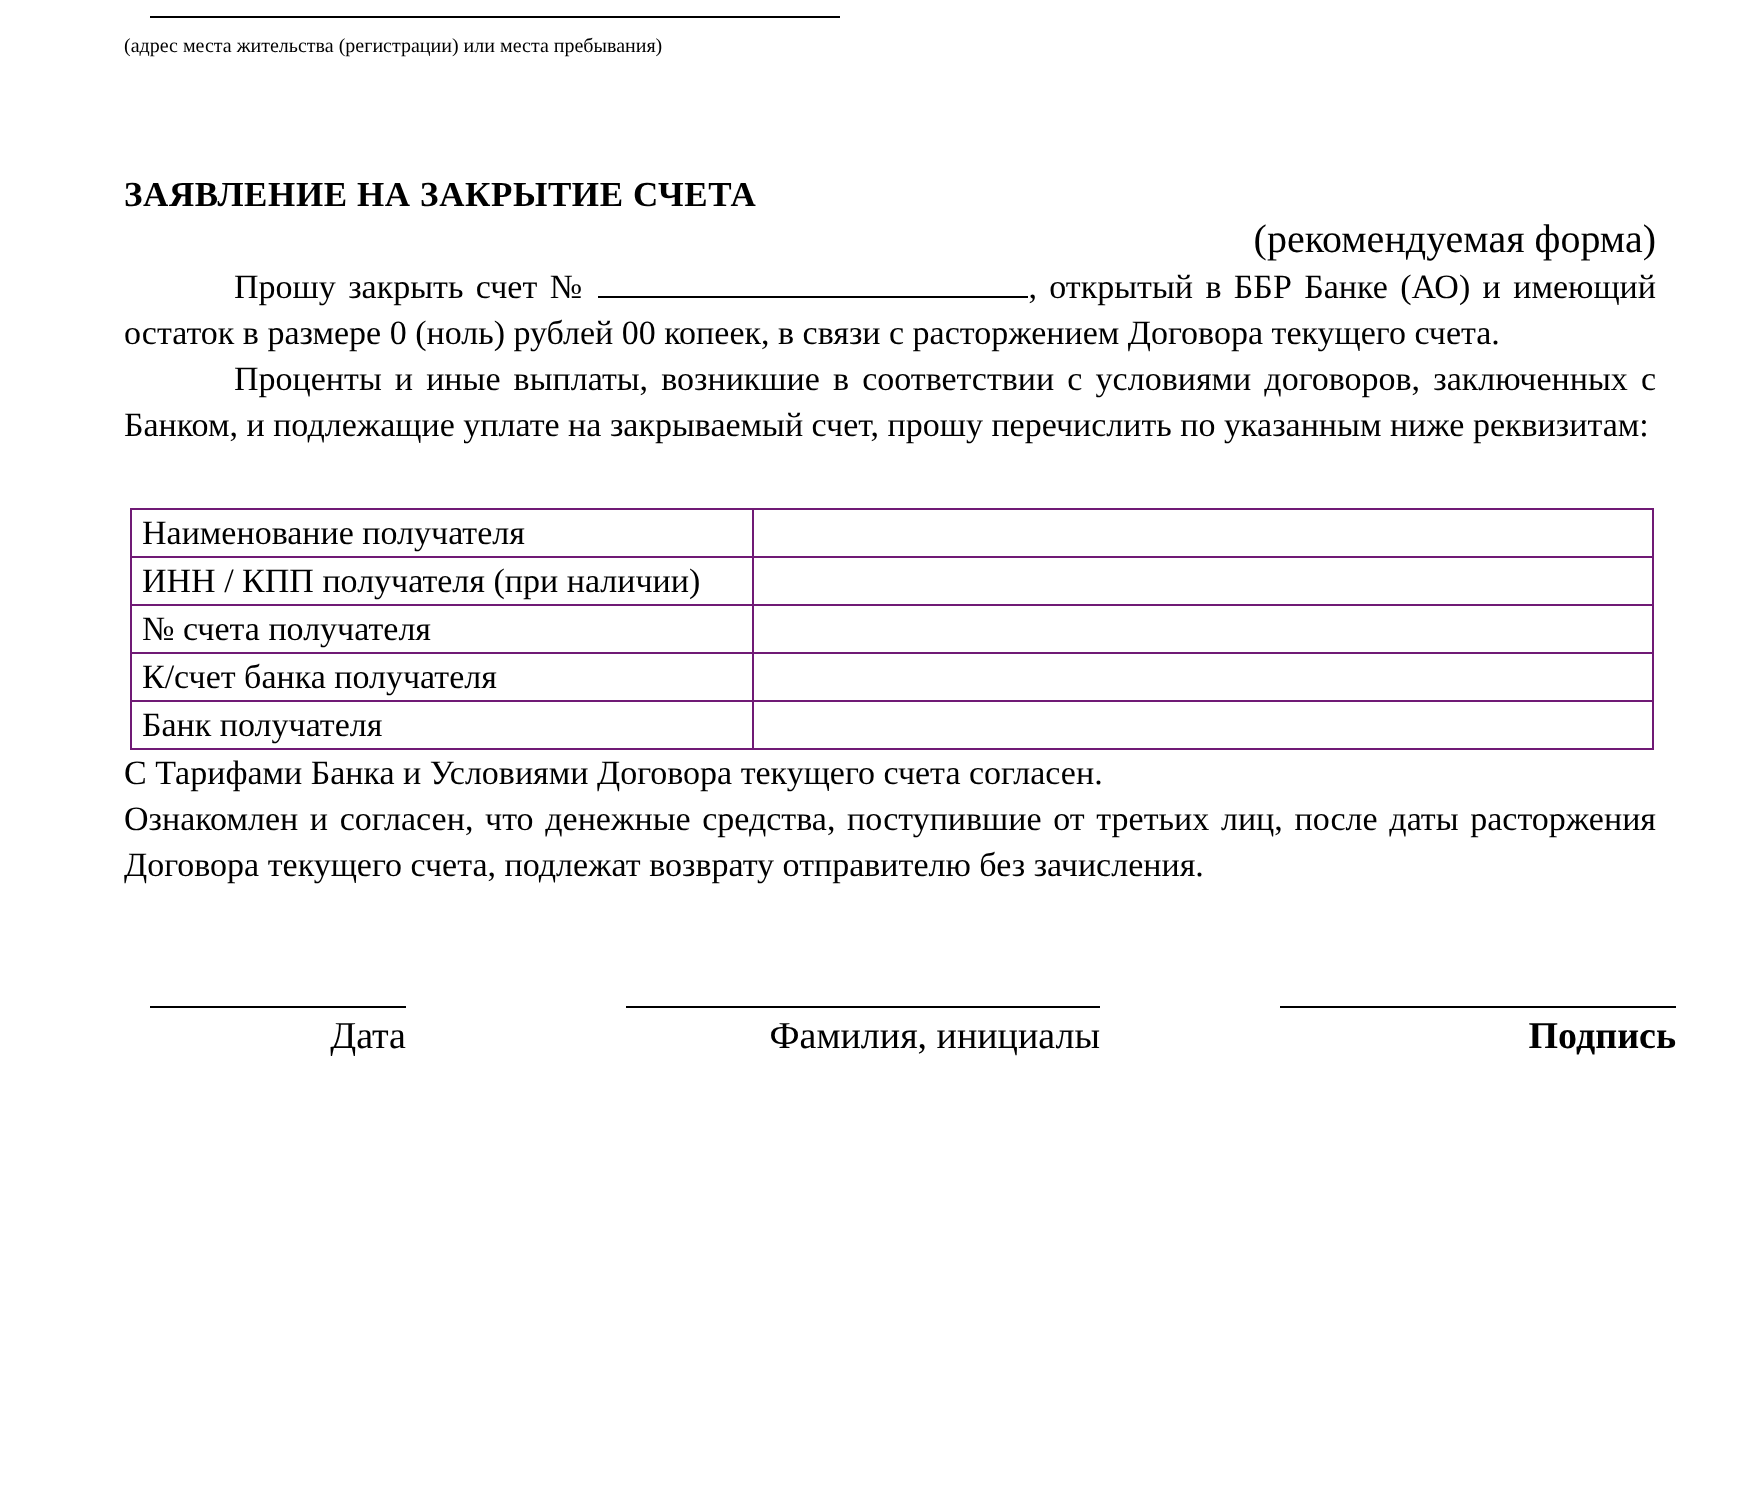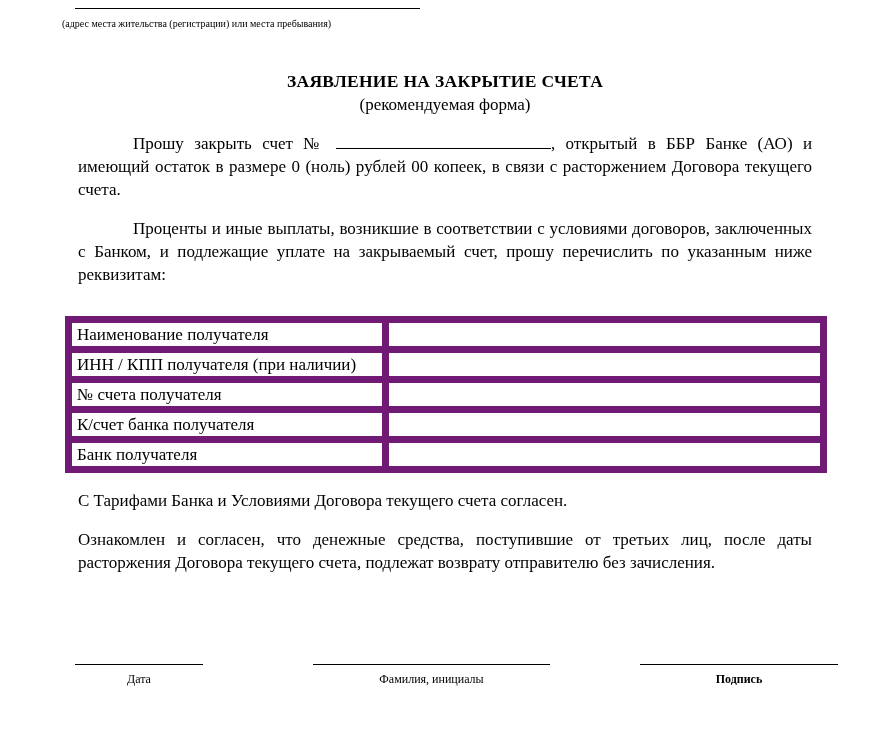--- a/index.html
+++ b/index.html
@@ -33,34 +33,34 @@
     border-top: 1.5px solid #000;
   }
   .address-caption {
     margin-top: 4px;
     font-size: 10px;
     line-height: 21px;
   }
 
   
   .doc-title {
-    margin-top: 36px;
-    text-align: center;
+    margin-top: 52px;
+    text-align: left;
     font-weight: bold;
     font-size: 17.5px;
     letter-spacing: 0.3px;
   }
   .doc-subtitle {
-    text-align: center;
-    font-size: 17px;
+    text-align: right;
+    font-size: 20px;
   }
 
   
   p.para {
-    margin: 16px;
+    margin: 0;
     text-align: justify;
   }
   p.indent { text-indent: 55px; }
   .p1 { margin-top: 44px; }
   .p2 { margin-top: 23px; }
   .p3 { margin-top: 40px; }
   .p4 { margin-top: 27px; text-align: left; }
 
   .blank-line {
     display: inline-block;
@@ -73,44 +73,43 @@
   
   table.requisites {
     margin-top: 30px;
     margin-left: 3px;
     width: 762px;
     border-collapse: collapse;
     border: 1.5px solid #000;
     table-layout: fixed;
   }
   table.requisites td {
-    border: 7px solid #701a75;
+    border: 1px solid #701a75;
     padding: 1px 5px;
     line-height: 21px;
     font-size: 17px;
     vertical-align: middle;
     overflow: hidden;
   }
   td.req-label { width: 300px; }
   td.req-value { }
 
   
   .signatures {
     position: relative;
     margin-top: 59px;
     height: 55px;
   }
   .sig {
     position: absolute;
     top: 0;
     border-top: 1.5px solid #000;
-    text-align: center;
+    text-align: right;
     padding-top: 3px;
-    font-size: 12px;
-    margin-top: 31px;
+    font-size: 19px;
   }
   .sig-date    { left: 13px;  width: 128px; }
   .sig-name    { left: 251px; width: 237px; }
   .sig-signing { left: 578px; width: 198px; font-weight: bold; }
 </style>
 </head>
 <body>
 
 <div class="page">
 

